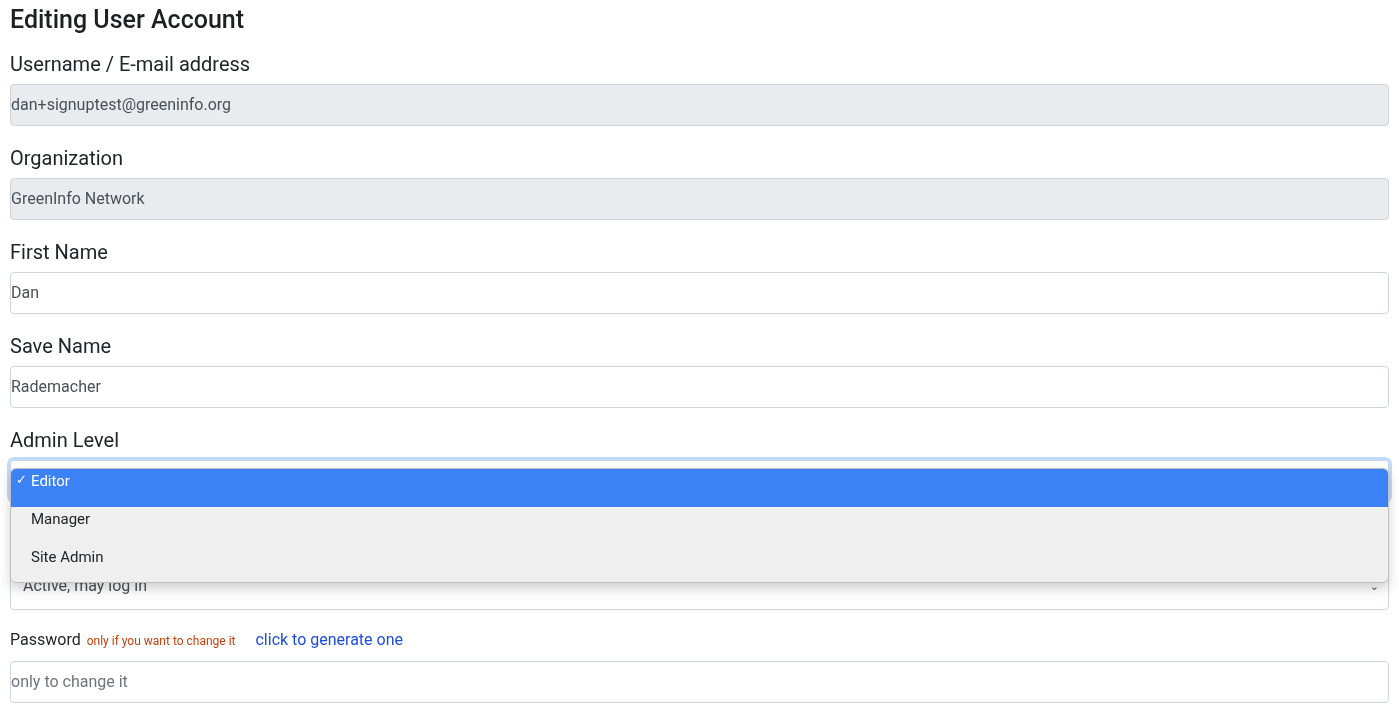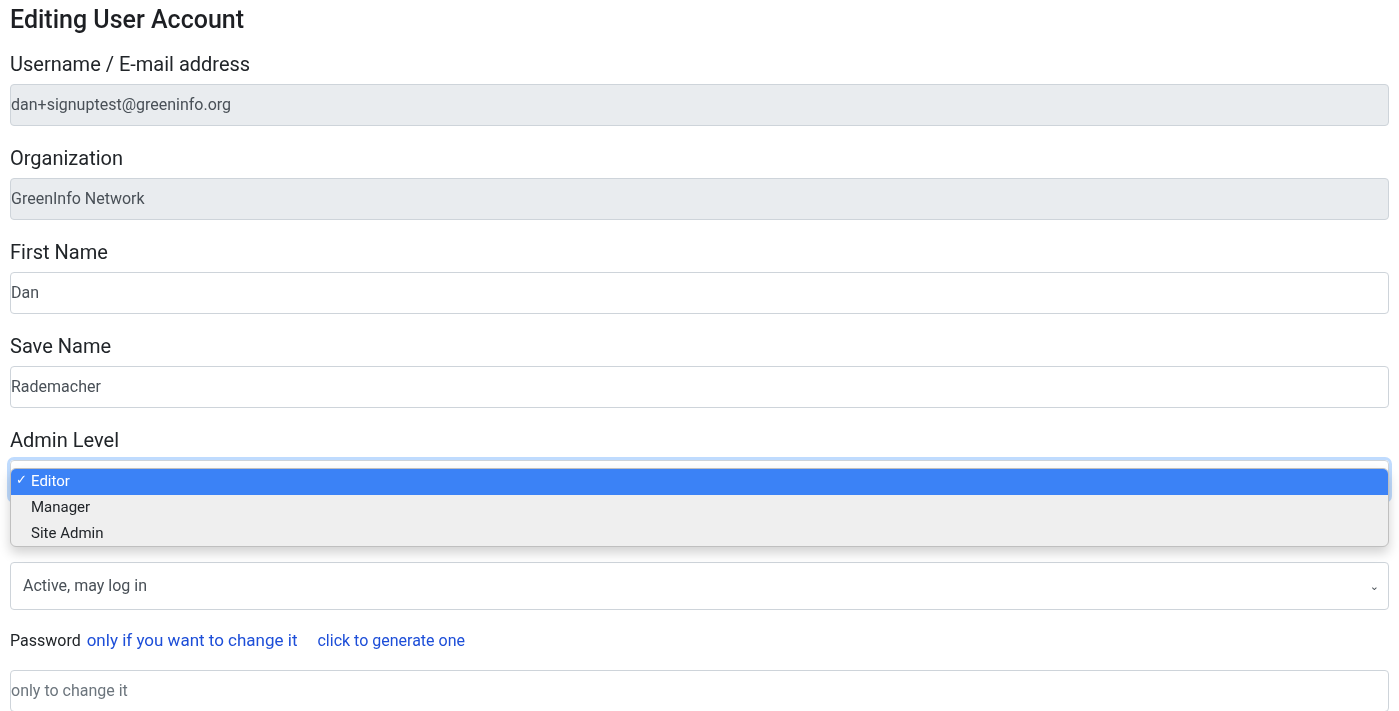--- a/index.html
+++ b/index.html
@@ -71,21 +71,21 @@
       left: 0;
       right: 0;
       background: #efefef;
       border: 1px solid #bfbfbf;
       border-radius: 6px;
       box-shadow: 0 6px 12px rgba(0,0,0,0.18);
       z-index: 10;
       overflow: hidden;
     }
     .dropdown-option {
-      padding: 2px 10px 2px 20px;
+      padding: 2px 10px 14px 20px;
       font-size: 15px;
       color: #212529;
       cursor: pointer;
       position: relative;
       line-height: 1.45;
     }
     .dropdown-option.selected {
       background: #3b82f6;
       color: #ffffff;
     }
@@ -105,29 +105,29 @@
       border: 1px solid #ced4da;
       border-radius: 4px;
       font-family: inherit;
       appearance: none;
       height: 48px;
     }
     .password-label-row {
       display: flex;
       align-items: baseline;
       gap: 6px;
-      margin-bottom: 20px;
+      margin-bottom: 12px;
     }
     .password-main-label {
       font-size: 16px;
       color: #212529;
     }
     .password-hint {
-      font-size: 17px;
-      color: #1d4ed8;
+      font-size: 12px;
+      color: #c2410c;
       text-align: center;
     }
     .password-generate {
       font-size: 16px;
       color: #1d4ed8;
       margin-left: 14px;
       cursor: pointer;
     }
     .btn-save {
       background: #15707f;

